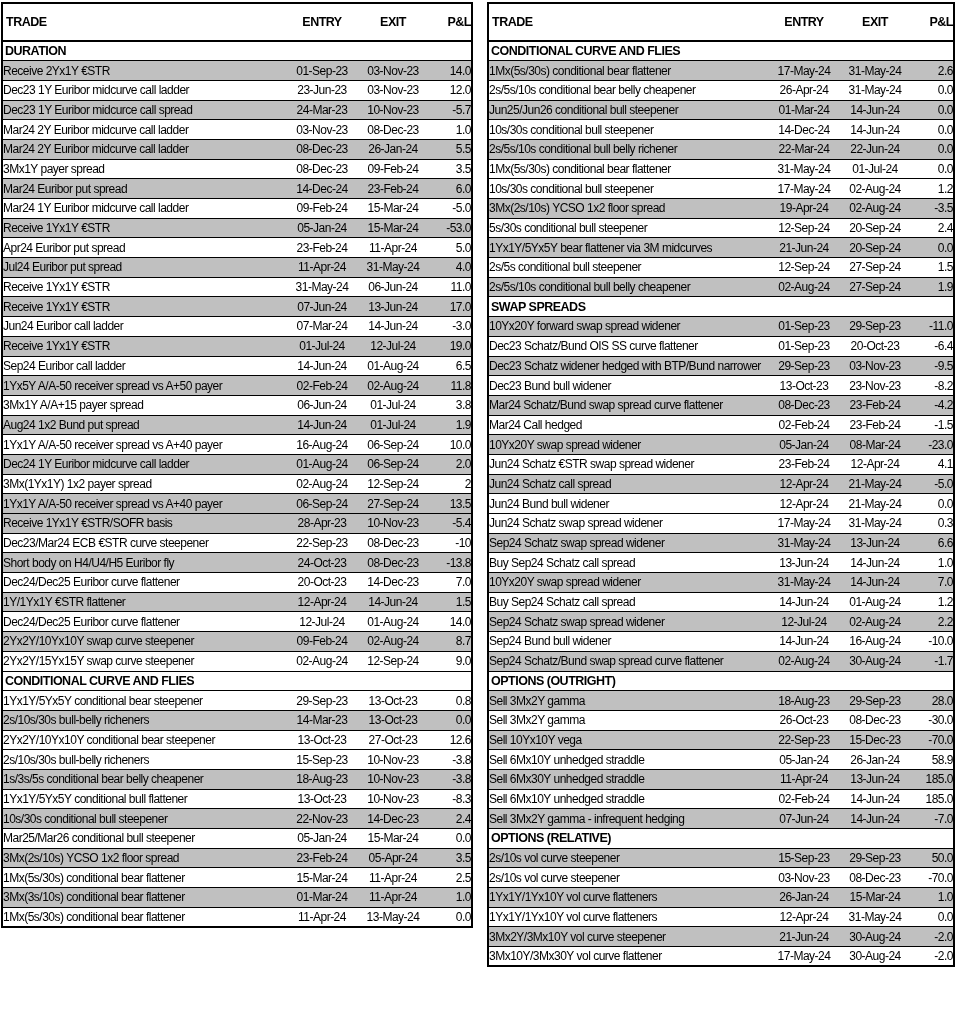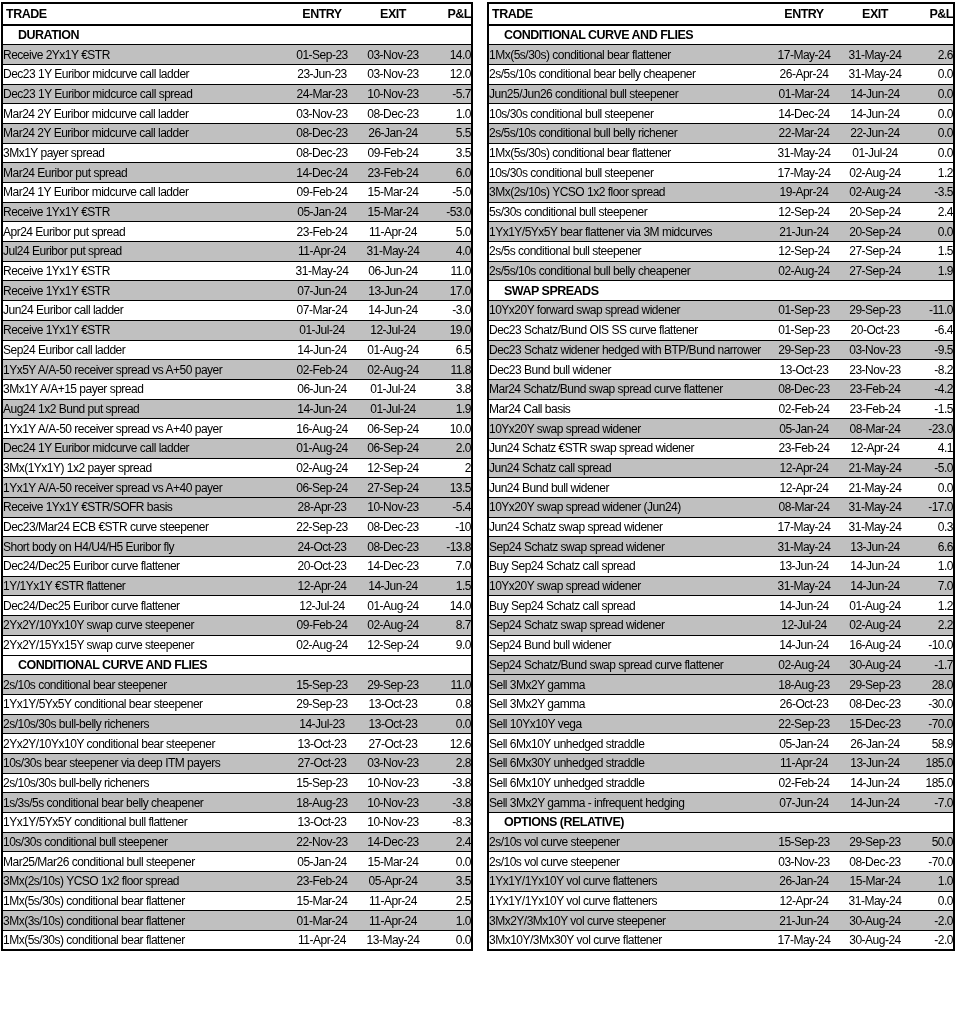--- a/index.html
+++ b/index.html
@@ -9,25 +9,25 @@
     border:2px solid #000;background:#fff;
   }
   #left-table{left:1px;width:470px;}
   #right-table{left:487px;width:466px;}
   .trades th,.trades td{
     border-top:1px solid #000;border-bottom:1px solid #000;border-left:0;border-right:0;
     padding:0;font-size:12px;letter-spacing:-0.5px;color:#000;
     white-space:nowrap;overflow:hidden;
   }
   .trades tr{height:19.7px;}
-  .trades thead tr{height:22px;margin-top:33px;}
+  .trades thead tr{height:38px;margin-top:33px;}
   .trades th{
     font-weight:bold;font-size:12.5px;border-bottom:2px solid #000;background:#fff;
   }
-  .section-row td{font-weight:bold;font-size:12.5px;background:#fff;text-align:left;padding-left:15px;}
+  .section-row td{font-weight:bold;font-size:12.5px;background:#fff;text-align:left;padding-left:2px;}
   .data-row.plain td{background:#ffffff;}
   .data-row.shaded td{background:#c0c0c0;}
   .col-trade{text-align:left;padding-left:3px;}
   .col-entry,.col-exit{text-align:center;}
   .col-pnl{text-align:right;padding-right:5px;}
   th.col-trade{text-align:left;padding-left:3px;}
 </style>
 </head>
 <body>
 
@@ -232,49 +232,37 @@
       </tr>
       <tr class="data-row plain">
         <td class="col-trade">2Yx2Y/15Yx15Y swap curve steepener</td>
         <td class="col-entry">02-Aug-24</td>
         <td class="col-exit">12-Sep-24</td>
         <td class="col-pnl">9.0</td>
       </tr>
       <tr class="section-row">
         <td colspan="4">CONDITIONAL CURVE AND FLIES</td>
       </tr>
-      <tr class="data-row shaded">
-        <td class="col-trade">2s/10s conditional bear steepener</td>
-        <td class="col-entry">15-Sep-23</td>
-        <td class="col-exit">29-Sep-23</td>
-        <td class="col-pnl">11.0</td>
-      </tr>
       <tr class="data-row plain">
         <td class="col-trade">1Yx1Y/5Yx5Y conditional bear steepener</td>
         <td class="col-entry">29-Sep-23</td>
         <td class="col-exit">13-Oct-23</td>
         <td class="col-pnl">0.8</td>
       </tr>
       <tr class="data-row shaded">
         <td class="col-trade">2s/10s/30s bull-belly richeners</td>
-        <td class="col-entry">14-Jul-23</td>
+        <td class="col-entry">14-Mar-23</td>
         <td class="col-exit">13-Oct-23</td>
         <td class="col-pnl">0.0</td>
       </tr>
       <tr class="data-row plain">
         <td class="col-trade">2Yx2Y/10Yx10Y conditional bear steepener</td>
         <td class="col-entry">13-Oct-23</td>
         <td class="col-exit">27-Oct-23</td>
         <td class="col-pnl">12.6</td>
-      </tr>
-      <tr class="data-row shaded">
-        <td class="col-trade">10s/30s bear steepener via deep ITM payers</td>
-        <td class="col-entry">27-Oct-23</td>
-        <td class="col-exit">03-Nov-23</td>
-        <td class="col-pnl">2.8</td>
       </tr>
       <tr class="data-row plain">
         <td class="col-trade">2s/10s/30s bull-belly richeners</td>
         <td class="col-entry">15-Sep-23</td>
         <td class="col-exit">10-Nov-23</td>
         <td class="col-pnl">-3.8</td>
       </tr>
       <tr class="data-row shaded">
         <td class="col-trade">1s/3s/5s conditional bear belly cheapener</td>
         <td class="col-entry">18-Aug-23</td>
@@ -443,21 +431,21 @@
         <td class="col-exit">23-Nov-23</td>
         <td class="col-pnl">-8.2</td>
       </tr>
       <tr class="data-row shaded">
         <td class="col-trade">Mar24 Schatz/Bund swap spread curve flattener</td>
         <td class="col-entry">08-Dec-23</td>
         <td class="col-exit">23-Feb-24</td>
         <td class="col-pnl">-4.2</td>
       </tr>
       <tr class="data-row plain">
-        <td class="col-trade">Mar24 Call basis</td>
+        <td class="col-trade">Mar24 Call hedged</td>
         <td class="col-entry">02-Feb-24</td>
         <td class="col-exit">23-Feb-24</td>
         <td class="col-pnl">-1.5</td>
       </tr>
       <tr class="data-row shaded">
         <td class="col-trade">10Yx20Y swap spread widener</td>
         <td class="col-entry">05-Jan-24</td>
         <td class="col-exit">08-Mar-24</td>
         <td class="col-pnl">-23.0</td>
       </tr>
@@ -472,26 +460,20 @@
         <td class="col-entry">12-Apr-24</td>
         <td class="col-exit">21-May-24</td>
         <td class="col-pnl">-5.0</td>
       </tr>
       <tr class="data-row plain">
         <td class="col-trade">Jun24 Bund bull widener</td>
         <td class="col-entry">12-Apr-24</td>
         <td class="col-exit">21-May-24</td>
         <td class="col-pnl">0.0</td>
       </tr>
-      <tr class="data-row shaded">
-        <td class="col-trade">10Yx20Y swap spread widener (Jun24)</td>
-        <td class="col-entry">08-Mar-24</td>
-        <td class="col-exit">31-May-24</td>
-        <td class="col-pnl">-17.0</td>
-      </tr>
       <tr class="data-row plain">
         <td class="col-trade">Jun24 Schatz swap spread widener</td>
         <td class="col-entry">17-May-24</td>
         <td class="col-exit">31-May-24</td>
         <td class="col-pnl">0.3</td>
       </tr>
       <tr class="data-row shaded">
         <td class="col-trade">Sep24 Schatz swap spread widener</td>
         <td class="col-entry">31-May-24</td>
         <td class="col-exit">13-Jun-24</td>
@@ -526,20 +508,23 @@
         <td class="col-entry">14-Jun-24</td>
         <td class="col-exit">16-Aug-24</td>
         <td class="col-pnl">-10.0</td>
       </tr>
       <tr class="data-row shaded">
         <td class="col-trade">Sep24 Schatz/Bund swap spread curve flattener</td>
         <td class="col-entry">02-Aug-24</td>
         <td class="col-exit">30-Aug-24</td>
         <td class="col-pnl">-1.7</td>
       </tr>
+      <tr class="section-row">
+        <td colspan="4">OPTIONS (OUTRIGHT)</td>
+      </tr>
       <tr class="data-row shaded">
         <td class="col-trade">Sell 3Mx2Y gamma</td>
         <td class="col-entry">18-Aug-23</td>
         <td class="col-exit">29-Sep-23</td>
         <td class="col-pnl">28.0</td>
       </tr>
       <tr class="data-row plain">
         <td class="col-trade">Sell 3Mx2Y gamma</td>
         <td class="col-entry">26-Oct-23</td>
         <td class="col-exit">08-Dec-23</td>

